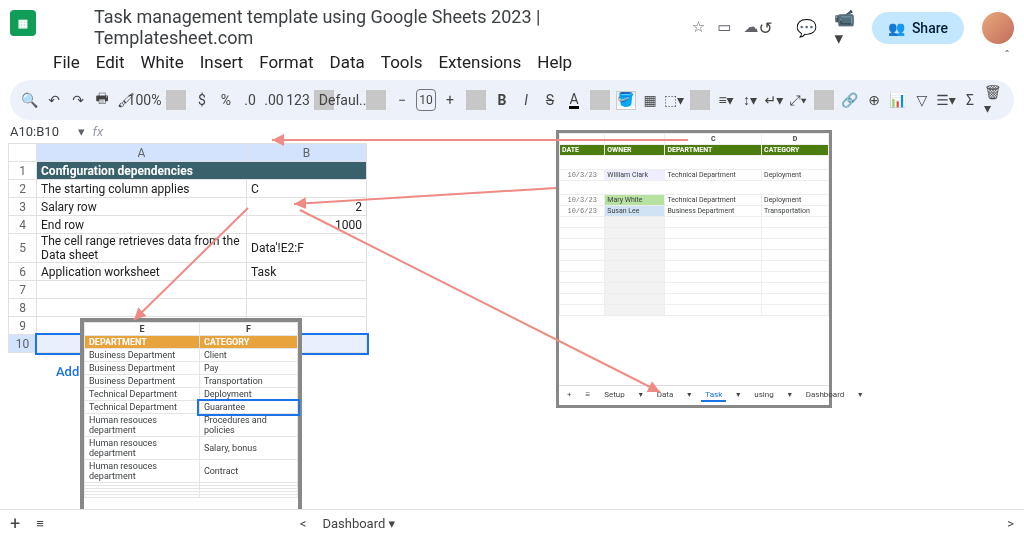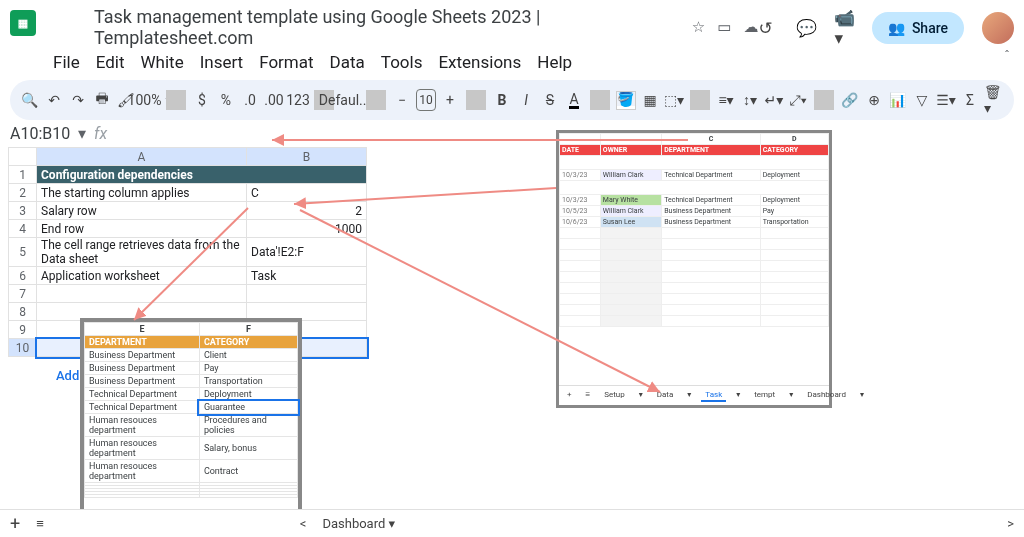--- a/index.html
+++ b/index.html
@@ -19,21 +19,21 @@
   .avatar { width:32px; height:32px; border-radius:50%; background:linear-gradient(135deg,#e8a87c,#c26d5c); }
   
   .toolbar { height:40px; margin:6px 10px 0 10px; background:#edf2fa; border-radius:24px; display:flex; align-items:center; padding:0 10px; gap:4px; color:#444;}
   .tb { min-width:20px; height:24px; display:flex; align-items:center; justify-content:center; font-size:14px; cursor:pointer; }
   .tb.sep { width:1px; height:20px; background:#c7c7c7; margin:0 2px; }
   .tb-select { display:flex; align-items:center; gap:4px; padding:0 4px; }
   .fontsize-box { border:1px solid #747775; border-radius:4px; width:30px; height:22px; display:flex; align-items:center; justify-content:center; font-size:12px;}
   .color-under { border-bottom:3px solid #000; line-height:14px;}
   .fill-under  { border-bottom:3px solid #fff; outline:1px solid #ccc; line-height:14px;}
   
-  .fxrow { display:flex; align-items:flex-start; gap:8px; padding:4px 10px; font-size:16px; color:#5f6368;}
+  .fxrow { display:flex; align-items:flex-start; gap:8px; padding:4px 10px; font-size:13px; color:#5f6368;}
   .namebox { width:60px; color:#3c4043; }
   .fx { font-style:italic; color:#9aa0a6;}
   
   .grid-wrap { position:relative; margin-left:8px; }
   table.grid { border-collapse:collapse; }
   table.grid th, table.grid td { border:1px solid #e1e1e1; font-size:12px; height:18px; }
   table.grid th { background:#fff; color:#5f6368; font-weight:normal; }
   .colA { width:210px; } .colB { width:120px; } .rowhdr{ width:28px; text-align:center; color:#5f6368;}
   .hdr-sel { background:#d3e3fd !important; }
   .row-sel { background:#d3e3fd !important; font-weight:bold; color:#1a73e8;}
@@ -43,22 +43,22 @@
   .sel-row td { background:#e8f0fe; }
   .sel-outline { outline:2px solid #1a73e8; }
   .addrow { display:flex; align-items:center; gap:8px; margin:6px 0 0 48px; font-size:13px;}
   .addrow .add { color:#1a73e8; font-weight:500; }
   .addrow input { width:42px; height:24px; text-align:center; border:1px solid #bdbdbd; border-radius:4px;}
   .addrow .txt { color:#5f6368;}
   
   .preview1 { position:absolute; top:130px; left:556px; width:276px; height:278px; border:3px solid #888; background:#fff; font-size:8px; }
   .preview1 table{ border-collapse:collapse; width:100%; }
   .preview1 th,.preview1 td{ border:1px solid #eee; font-size:7px; padding:1px 2px; height:11px;}
-  .preview1 .hdr2{ background:#ef4444; color:#fff; font-weight:bold; }
-  .preview1 .dd{ text-align:left; color:#777;}
+  .preview1 .hdr2{ background:#4d7c0f; color:#fff; font-weight:bold; }
+  .preview1 .dd{ text-align:center; color:#777;font-family:Liberation Mono, monospace;}
   .preview1 .tabs{ display:flex; gap:6px; padding:3px 4px; border-top:1px solid #ddd; font-size:8px; color:#444; position:absolute; bottom:0;left:0;right:0; background:#fff;}
   .preview1 .tabs span{ padding:1px 4px;}
   .preview1 .tabs .on{ color:#1a73e8; border-bottom:2px solid #1a73e8;}
   
   .preview2 { position:absolute; top:318px; left:80px; width:222px; height:218px; border:4px solid #888; background:#fff; font-size:9px;}
   .preview2 table{border-collapse:collapse; width:100%;}
   .preview2 th,.preview2 td{ border:1px solid #e5e5e5; font-size:9px; padding:1px 4px;}
   .preview2 .oh{ background:#e8a33d; color:#fff; font-weight:bold;}
   .preview2 .selcell{ outline:2px solid #1a73e8;}
   
@@ -264,26 +264,20 @@
     <tr>
           <td colspan="4" style="height:14px"></td>
         </tr>
     <tr>
           <td class="dd">10/3/23</td>
           <td style="background:#b7e1a1">Mary White</td>
           <td>Technical Department</td>
           <td>Deployment</td>
         </tr>
     <tr>
-          <td class="dd">10/5/23</td>
-          <td style="background:#eef">William Clark</td>
-          <td>Business Department</td>
-          <td>Pay</td>
-        </tr>
-    <tr>
           <td class="dd">10/6/23</td>
           <td style="background:#cfe2f3">Susan Lee</td>
           <td>Business Department</td>
           <td>Transportation</td>
         </tr>
     <tr>
           <td></td>
           <td style="background:#f3f3f3"></td>
           <td></td>
           <td></td>
@@ -340,21 +334,21 @@
     </table>
   <div class="tabs">
     <span>+</span>
       <span>≡</span>
     <span>Setup</span>
       <span>▾</span>
     <span>Data</span>
       <span>▾</span>
     <span class="on">Task</span>
       <span>▾</span>
-    <span>tempt</span>
+    <span>using</span>
       <span>▾</span>
     <span>Dashboard</span>
       <span>▾</span>
   </div>
 </div>
 
 <div class="preview2">
   <table>
     <tbody>
         <tr>

